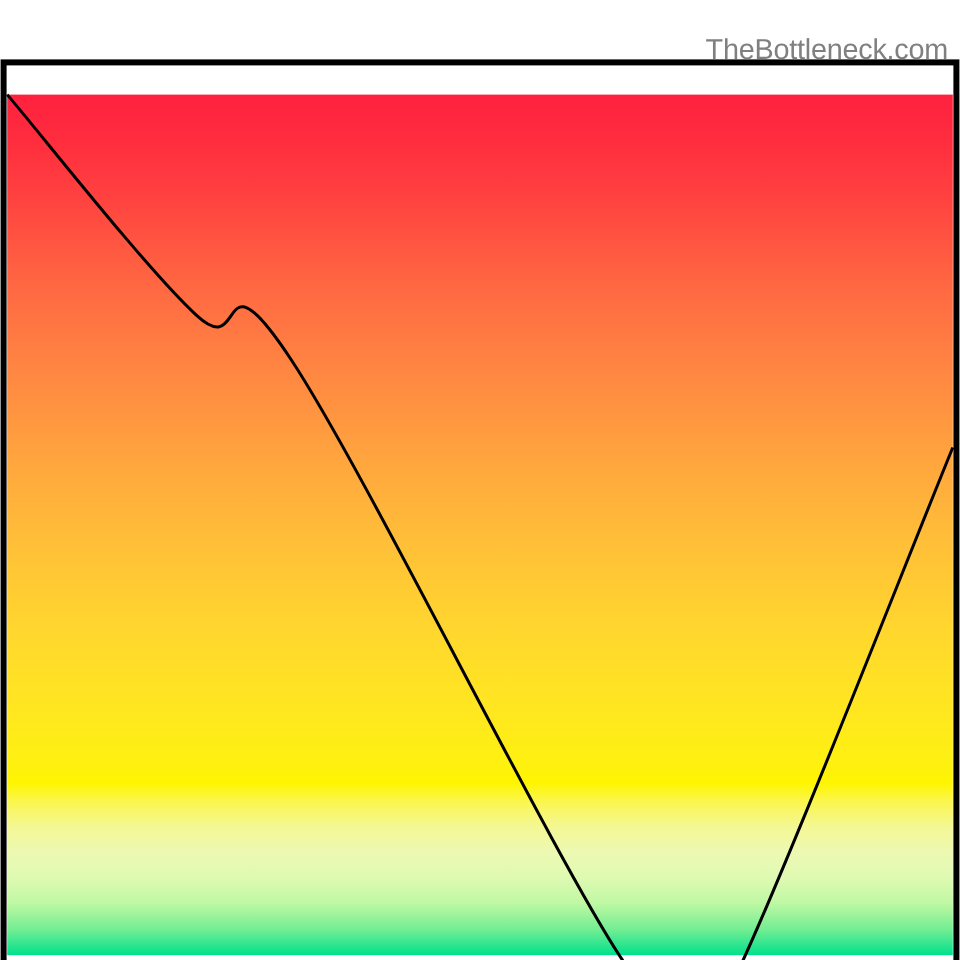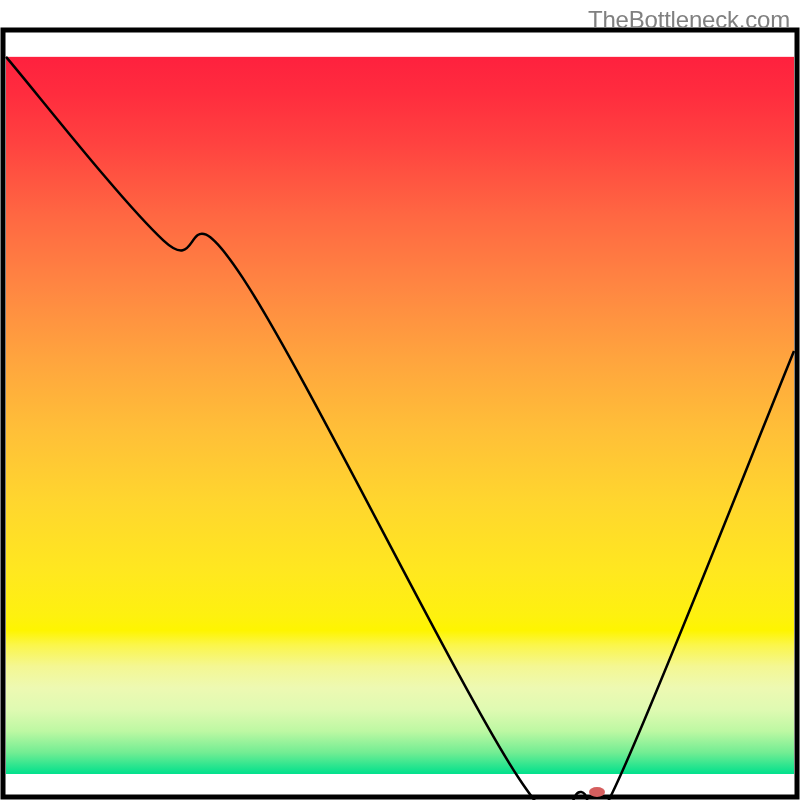--- a/index.html
+++ b/index.html
@@ -7,20 +7,21 @@
     padding: 0;
     width: 800px;
     height: 800px;
     background: #ffffff;
     font-family: Arial, Helvetica, sans-serif;
   }
   .chart-container {
     position: relative;
     width: 800px;
     height: 680px;
+    margin-top: 22px;
   }
   .watermark {
     position: absolute;
     top: 6px;
     right: 10px;
     font-size: 24px;
     color: #808080;
     font-weight: 400;
     z-index: 20;
     letter-spacing: -0.2px;

